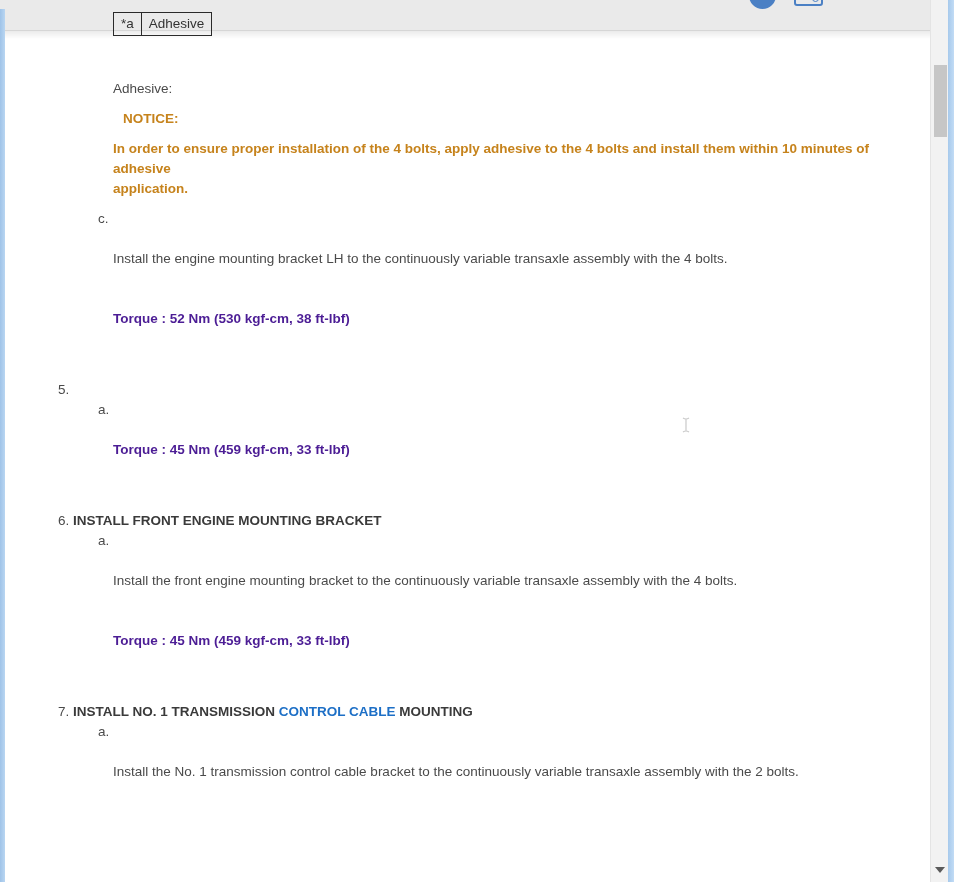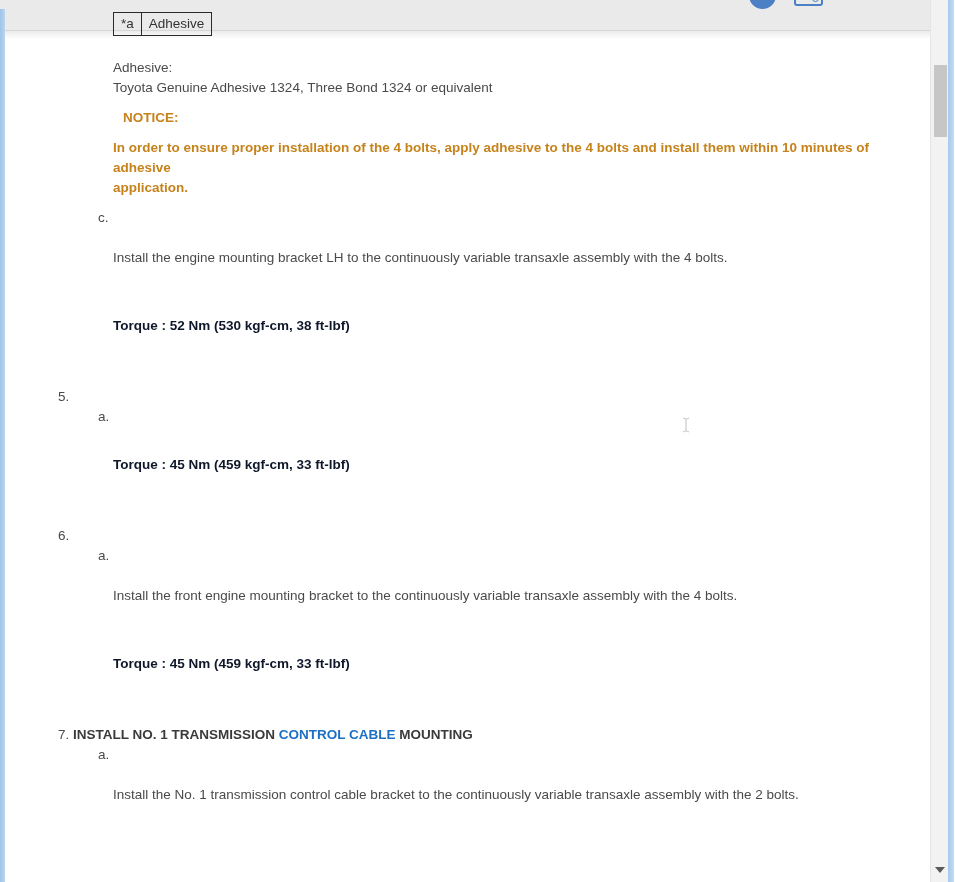--- a/index.html
+++ b/index.html
@@ -33,30 +33,30 @@
     border-left:5px solid transparent; border-right:5px solid transparent;
     border-top:6px solid #5a5a5a; }
 
   
   .doc { position:absolute; left:10px; top:0; width:920px; height:882px; z-index:2; }
 
   table.legend { border-collapse:collapse; margin:12px 0 0 103px; background:transparent; }
   table.legend td { border:1.5px solid #2a2a2a; padding:2px 7px 3px 7px; color:#333;
     font-size:13.5px; line-height:17px; }
 
-  .adhesive-block { margin:22px 0 0 103px; line-height:20px; color:#4a4a4a; }
+  .adhesive-block { margin:43px 0 0 103px; line-height:20px; color:#4a4a4a; }
 
   .notice-label { margin:10px 0 0 113px; line-height:20px; font-weight:bold; color:#c6831c; }
   .notice-text  { margin:10px 0 0 103px; line-height:20px; font-weight:bold; color:#c6831c;
     width:810px; white-space:pre-wrap; }
 
   .substep { display:flex; margin-left:88px; line-height:20px; }
   .substep .slabel { width:15px; flex:none; }
   .substep .sbody { width:800px; white-space:pre-wrap; }
-  .torque { font-weight:bold; color:#0f172a;margin-top:8px; }
+  .torque { font-weight:bold; color:#4c1d95; }
 
   .orphan { margin-top:10px; }
 
   .section { margin-top:10px; }
   .sec-heading { display:flex; line-height:21px; margin-left:48px; }
   .sec-heading .num { width:15px; flex:none; color:#4a4a4a; font-weight:normal; }
   .sec-heading .ttl { font-weight:bold; color:#3a3a3a; }
   .sec-heading a { color:#1d6fc6; text-decoration:none; font-weight:bold; cursor:pointer;text-align:center; }
 
   .ibeam-cursor { position:absolute; left:681px; top:417px; z-index:4; opacity:.45; }
@@ -83,21 +83,20 @@
     <tbody>
         <tr>
       <td>*a</td>
       <td>Adhesive</td>
     </tr>
   </tbody>
     </table>
 
   <div class="adhesive-block">
     <div>Adhesive:</div>
-    <div>Toyota Genuine Adhesive 1324, Three Bond 1324 or equivalent</div>
   </div>
 
   <div class="notice-label">NOTICE:</div>
   <div class="notice-text">In order to ensure proper installation of the 4 bolts, apply adhesive to the 4 bolts and install them within 10 minutes of adhesive
 application.</div>
 
   <div class="substep orphan">
     <span class="slabel">c.</span>
     <div class="sbody">
       <div>Install the engine mounting bracket LH to the continuously variable transaxle assembly with the 4 bolts.</div>
@@ -113,20 +112,21 @@
       <span class="slabel">a.</span>
       <div class="sbody">
         <div class="torque">Torque : 45 Nm (459 kgf-cm, 33 ft-lbf)</div>
       </div>
     </div>
   </div>
 
   <div class="section">
     <div class="sec-heading">
       <span class="num">6.</span>
+      <span class="ttl">INSTALL FRONT ENGINE MOUNTING BRACKET</span>
     </div>
     <div class="substep">
       <span class="slabel">a.</span>
       <div class="sbody">
         <div>Install the front engine mounting bracket to the continuously variable transaxle assembly with the 4 bolts.</div>
         <div class="torque">Torque : 45 Nm (459 kgf-cm, 33 ft-lbf)</div>
       </div>
     </div>
   </div>
 

